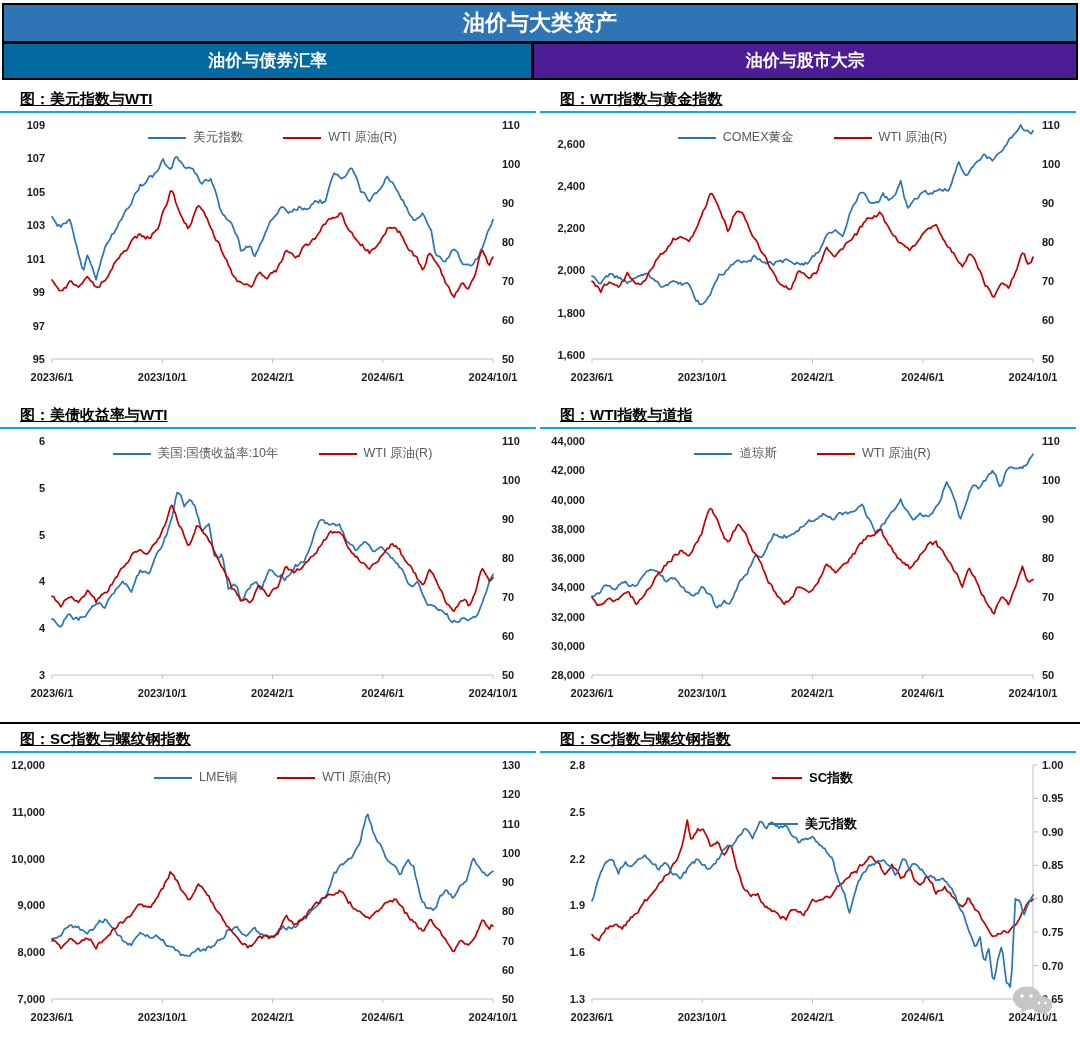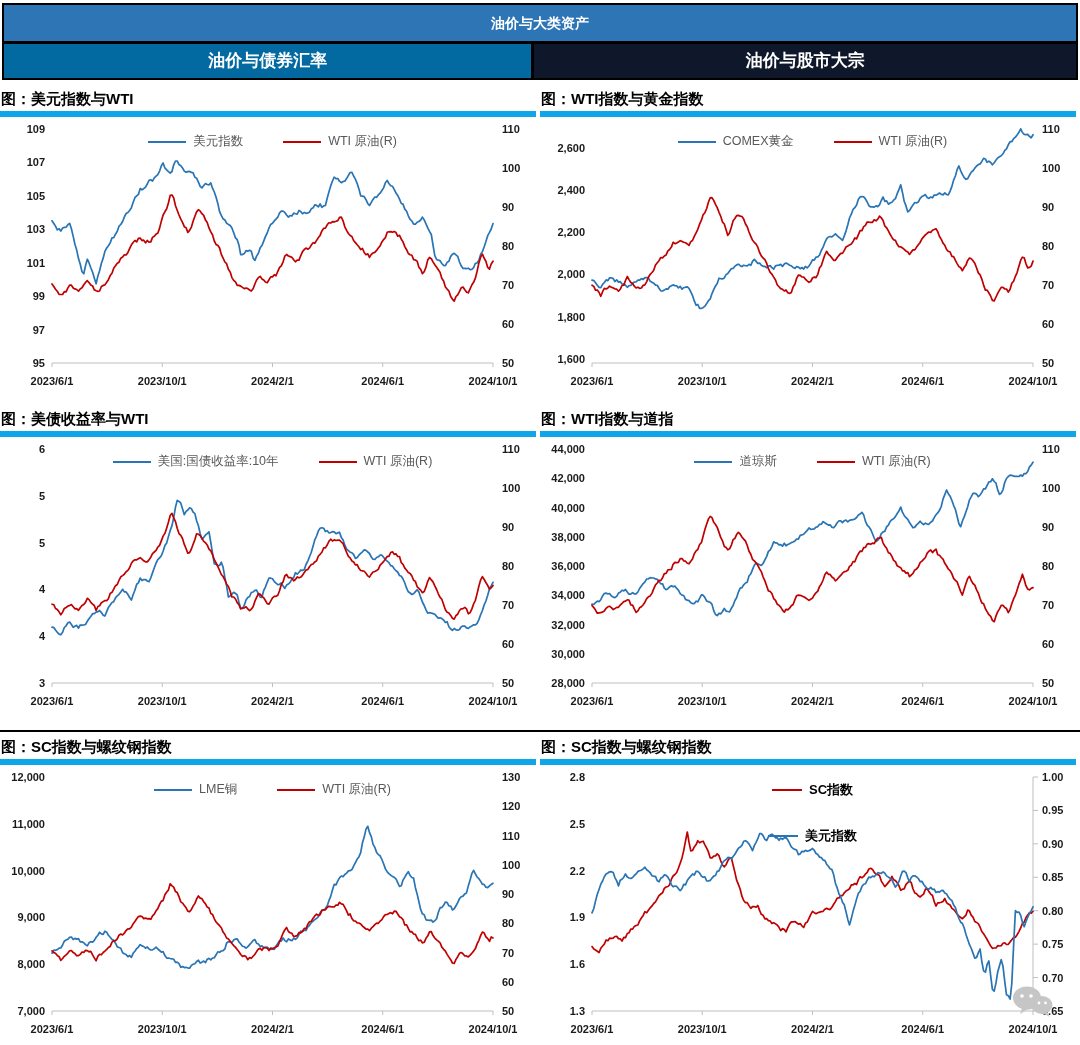--- a/index.html
+++ b/index.html
@@ -1,28 +1,28 @@
 <!DOCTYPE html>
 <html><head>
 <meta charset="utf-8">
 <style>
   html,body{margin:0;padding:0;background:#fff;}
   body{width:1080px;height:1045px;overflow:hidden;font-family:"Liberation Sans","DejaVu Sans",sans-serif;position:relative;}
   
   .header{margin:3px 2px 0 2px;border:2px solid #000;}
-  .header-title{height:36px;line-height:36px;text-align:center;color:#fff;font-size:14px;font-weight:bold;border-bottom:3px solid #000;}
+  .header-title{height:36px;line-height:36px;text-align:center;color:#fff;font-size:22px;font-weight:bold;border-bottom:3px solid #000;}
   .header-tabs{display:flex;height:34px;}
   .header-tab{line-height:34px;text-align:center;color:#fff;font-size:17px;font-weight:bold;}
   .tab-left{width:49.2%;border-right:3px solid #000;}
   .tab-right{flex:1;}
   
   .charts{display:grid;grid-template-columns:540px 540px;margin-top:7px;}
   .row-divider{grid-column:span 2;border-top:2px solid #000;margin:3px 0 3px 0;}
   .card{width:540px;}
-  .chart-title{font-size:15px;font-weight:bold;color:#000;padding:2px 0 2px 1px;line-height:20px;border-bottom:6px solid #0ea5e9;margin-right:4px;}
+  .chart-title{font-size:15px;font-weight:bold;color:#000;padding:2px 0 2px 20px;line-height:20px;border-bottom:2px solid #0ea5e9;margin-right:4px;text-decoration:underline;}
   .plot-wrap{position:relative;width:540px;height:290px;}
   .plot-wrap svg{display:block;}
   .legend{position:absolute;top:16px;left:52px;right:47px;display:flex;justify-content:center;gap:40px;align-items:center;pointer-events:none;}
   .legend-item{display:flex;align-items:center;gap:7px;}
   .legend-line{width:38px;height:0;border-top:2.5px solid;display:inline-block;}
   .legend-label{font-size:12.5px;color:#595959;white-space:nowrap;}
   .legend-dark .legend-label{color:#000;font-weight:bold;font-size:13px;}
   .legend-dark{gap:28px;flex-direction:column;}
   .legend-dark .legend-line{width:30px;}
   
@@ -30,21 +30,21 @@
   .axis-txt{font-size:11px;font-weight:bold;fill:#1a1a1a;}
   .xaxis-txt{font-size:11px;font-weight:bold;fill:#1a1a1a;}
 </style>
 </head>
 <body>
 
 <div class="header">
   <div class="header-title" style="background: rgb(46, 117, 182);">油价与大类资产</div>
   <div class="header-tabs">
     <div class="header-tab tab-left" style="background: #0369a1;">油价与债券汇率</div>
-    <div class="header-tab tab-right" style="background: #0f172a;">油价与股市大宗</div>
+    <div class="header-tab tab-right" style="background: #4c1d95;">油价与股市大宗</div>
   </div>
 </div>
 
 <div class="charts">
   <div class="card">
     <div class="chart-title">图：美元指数与WTI</div>
     <div class="plot-wrap">
         <svg width="540" height="290">
           <line x1="52" y1="246" x2="493" y2="246" stroke="#BFBFBF" stroke-width="1"></line>
           <line x1="52" y1="246" x2="52" y2="250" stroke="#BFBFBF" stroke-width="1"></line>

